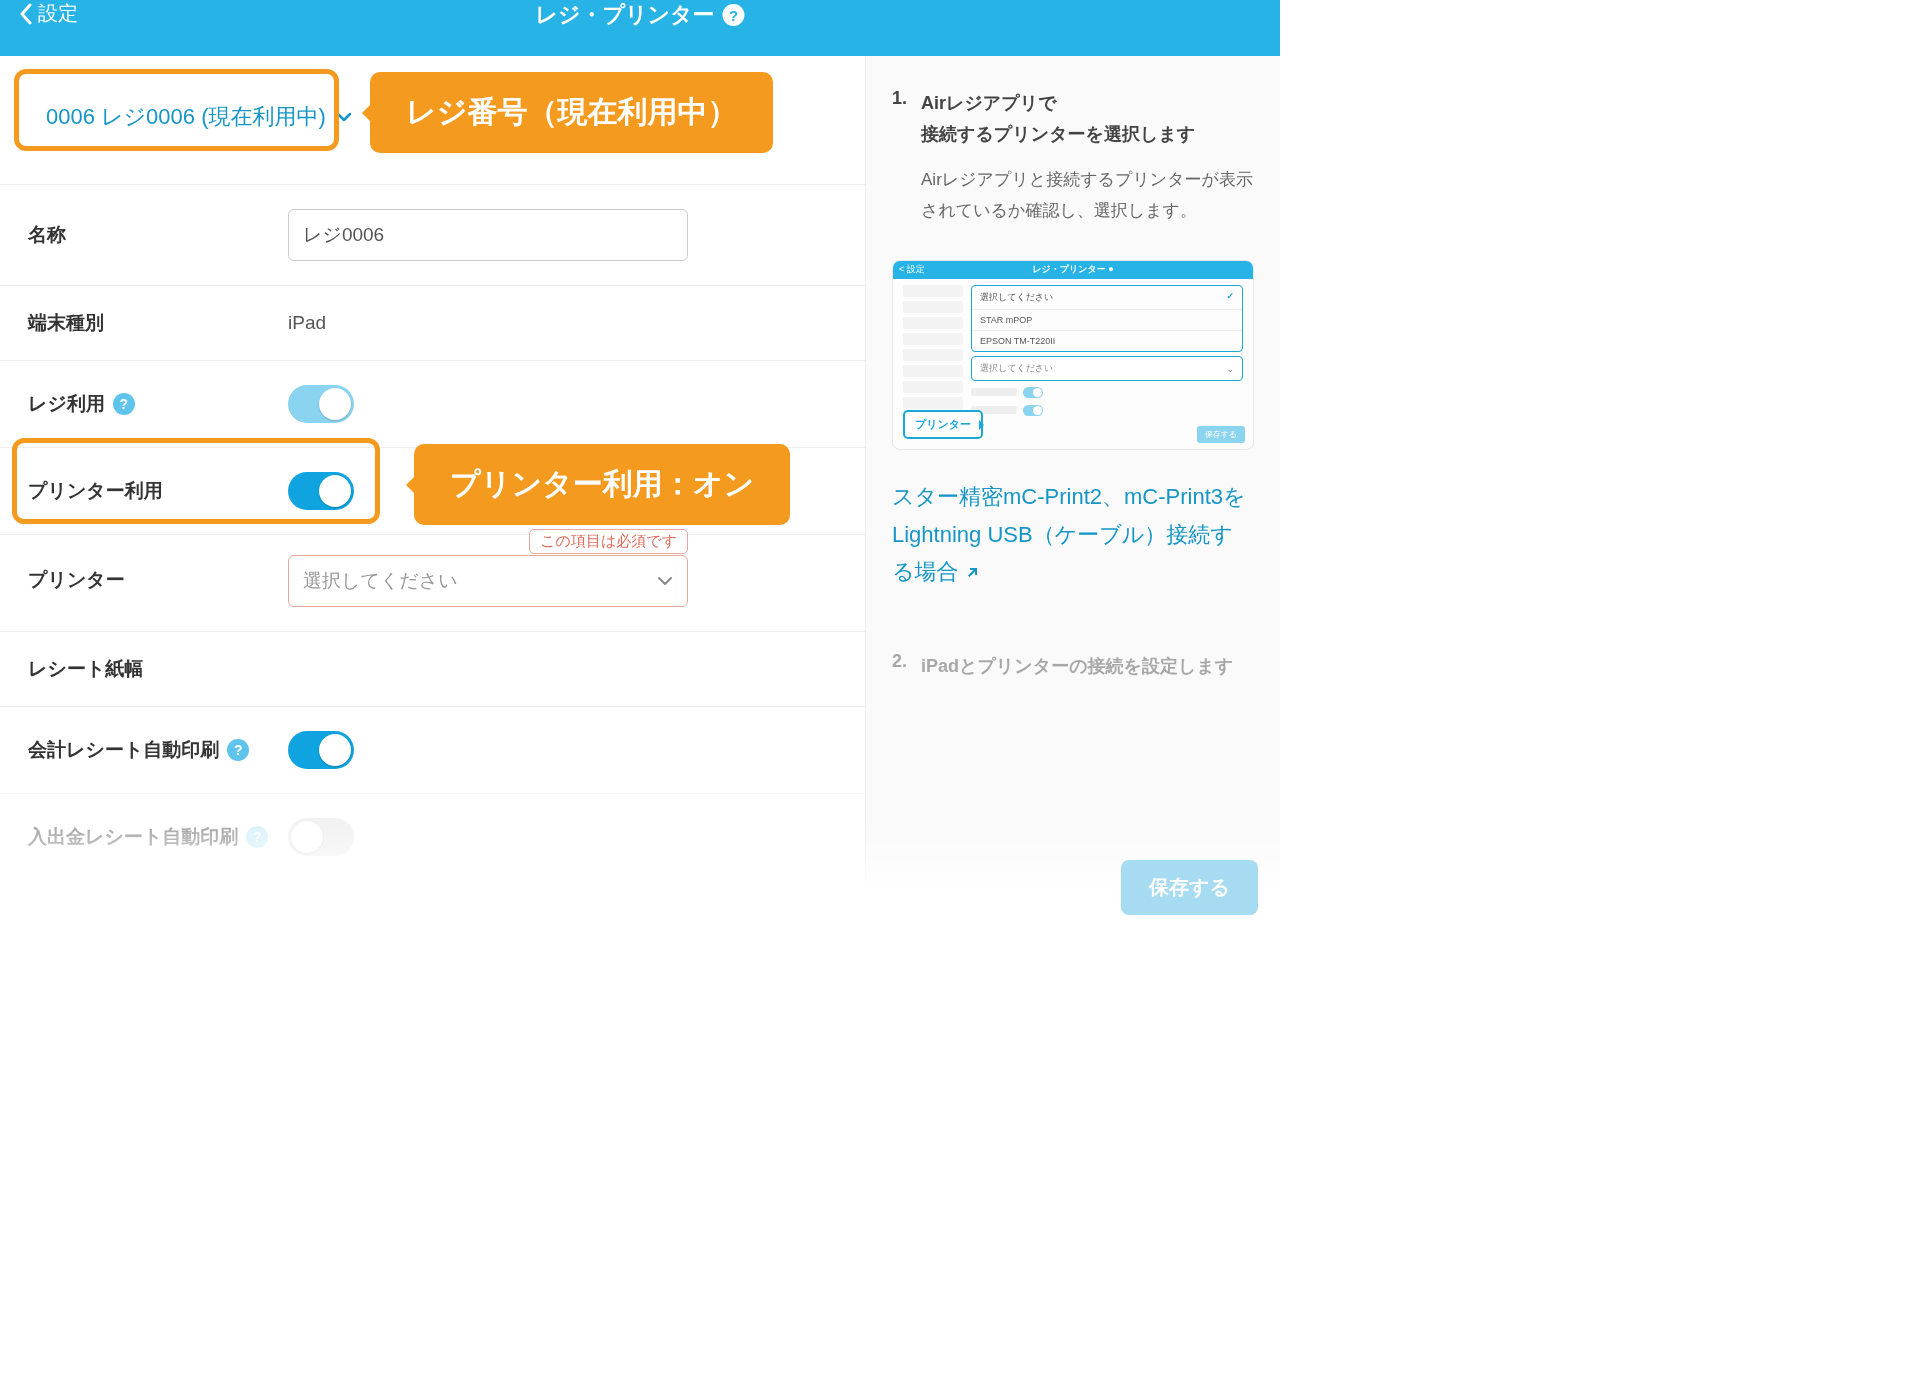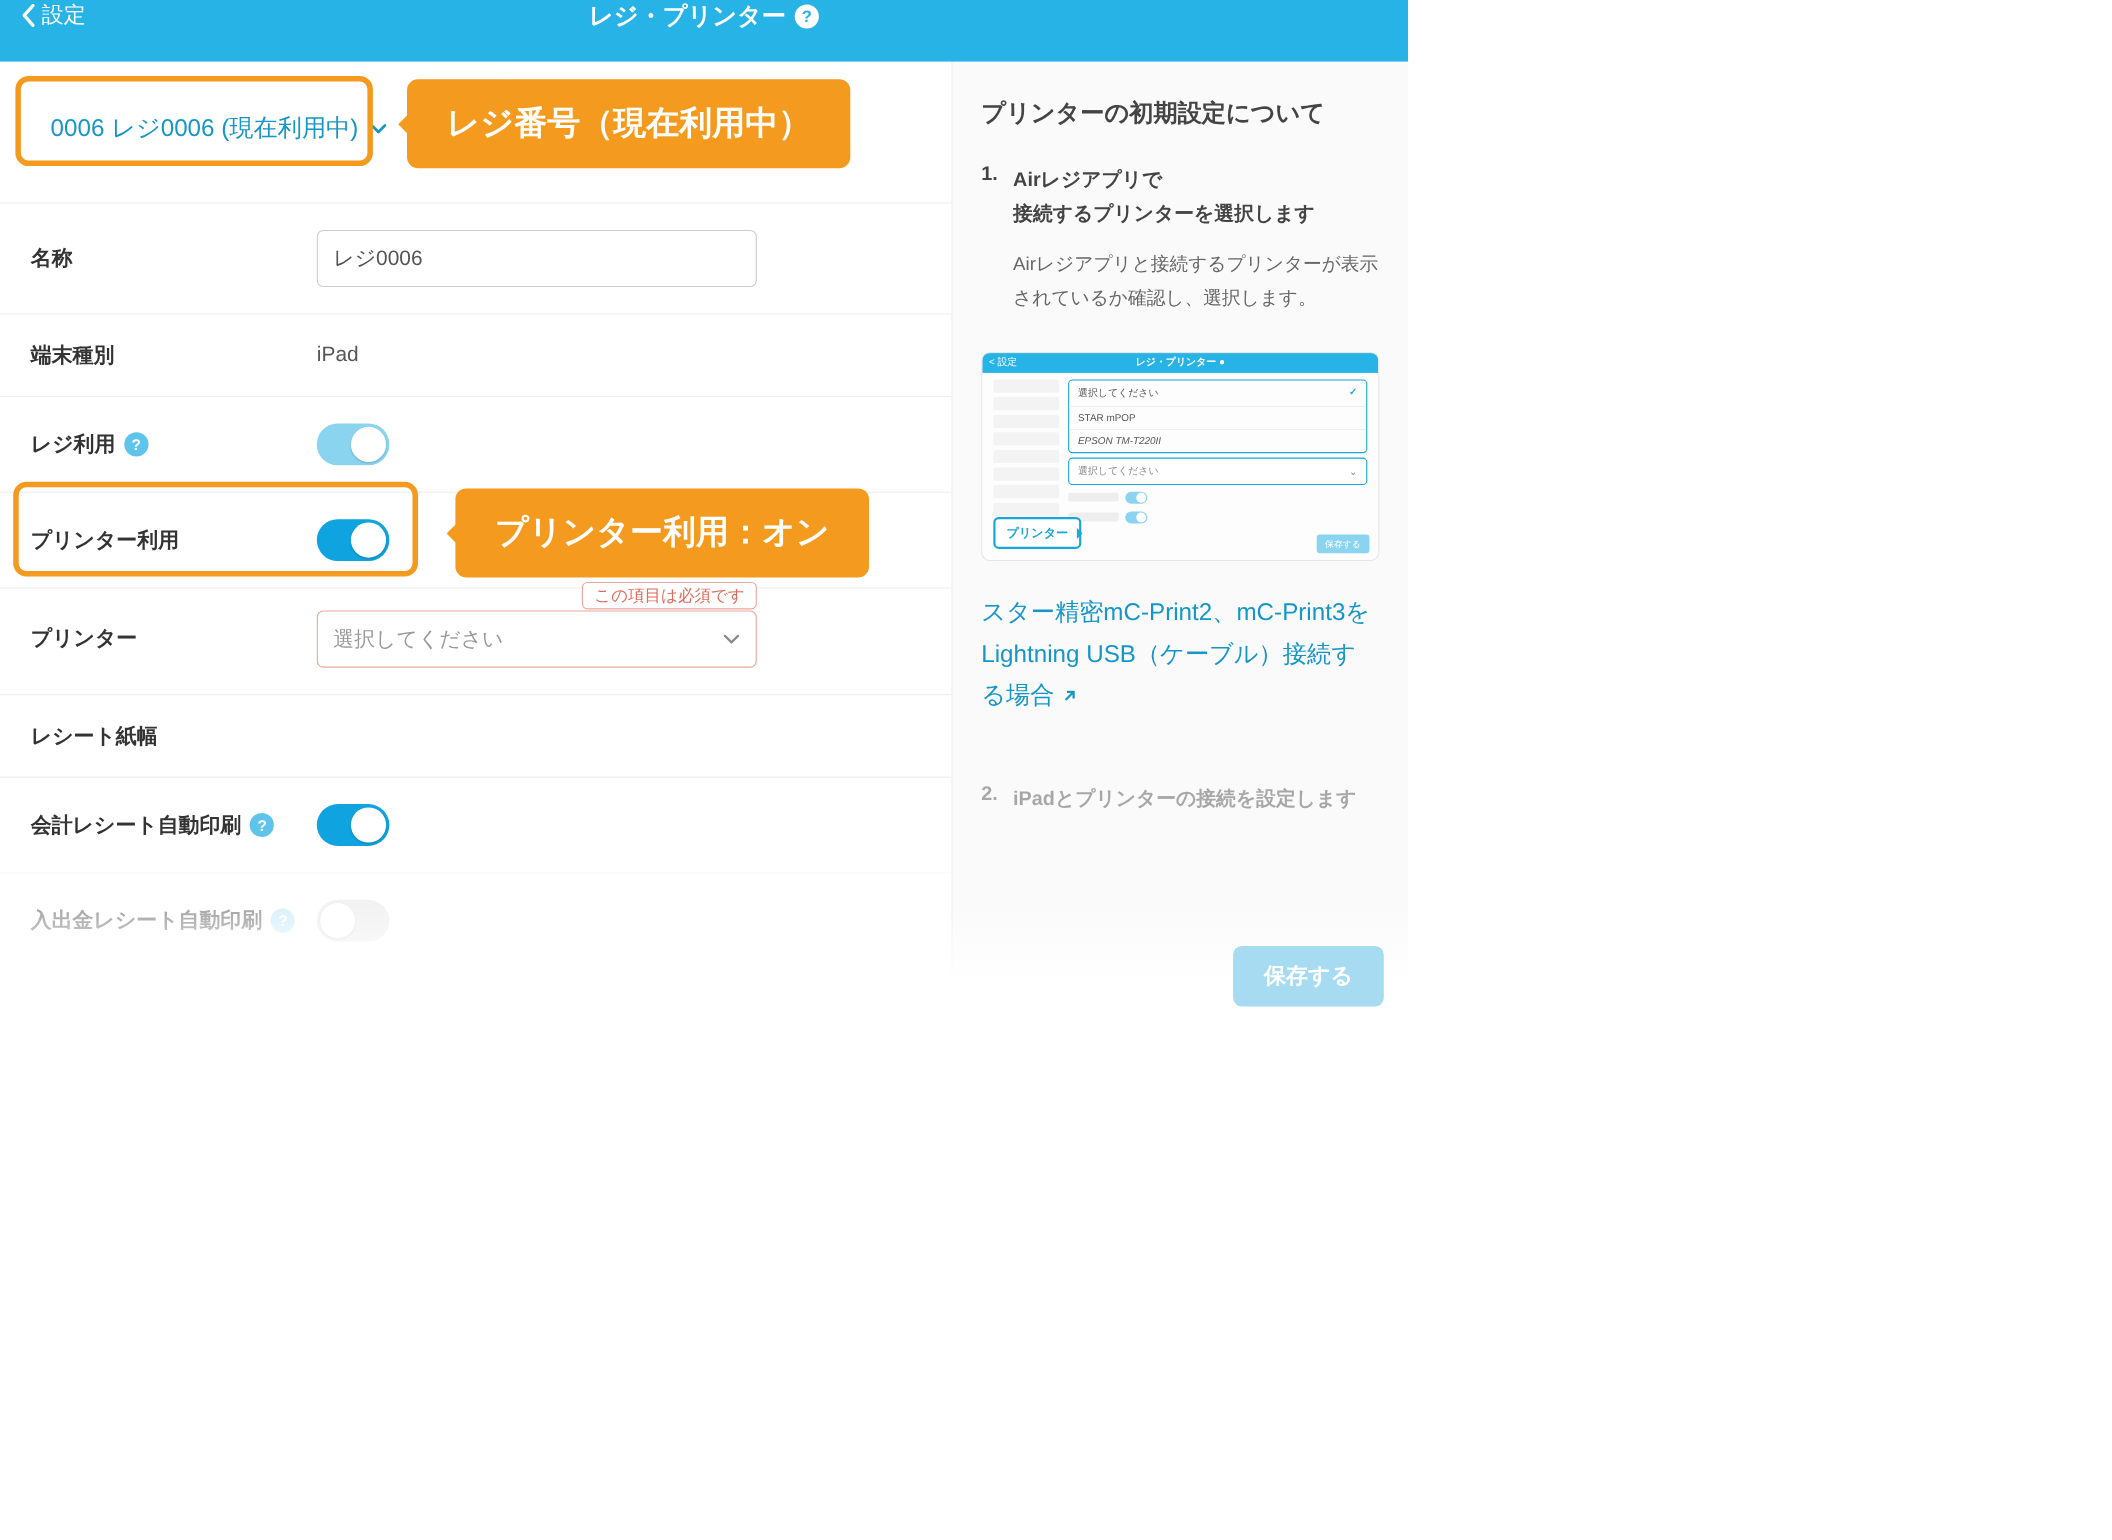--- a/index.html
+++ b/index.html
@@ -208,21 +208,21 @@
 .mini-lr { height:12px; background:#f3f3f3; margin-bottom:4px; border-radius:2px; }
 .mini-right { flex:1; position:relative; }
 .mini-dd {
   border:1.5px solid #19A7D9; border-radius:4px; background:#fff;
   font-size:9px; color:#444; padding:5px 8px; margin-bottom:3px;
   display:flex; justify-content:space-between; align-items:center;
 }
 .mini-dd.sel { color:#888; }
 .mini-dd-list { border:1.5px solid #19A7D9; border-radius:4px; overflow:hidden; }
 .mini-dd-list div { font-size:9px; padding:5px 8px; border-bottom:1px solid #eee; color:#555; display:flex; justify-content:space-between; }
-.mini-dd-list div:last-child { border-bottom:none;font-style:italic; }
+.mini-dd-list div:last-child { border-bottom:none; }
 .mini-check { color:#19A7D9; font-weight:700; }
 .mini-row { height:14px; margin-top:4px; display:flex; align-items:center; gap:6px; }
 .mini-lbl { width:46px; height:8px; background:#eee; border-radius:2px; }
 .mini-tg { width:20px; height:11px; background:#8BD4EF; border-radius:6px; position:relative; }
 .mini-tg::after { content:""; position:absolute; right:1px; top:1px; width:9px; height:9px; background:#fff; border-radius:50%; }
 .mini-callout {
   position:absolute; bottom:10px; left:10px;
   border:2px solid #19A7D9; border-radius:5px;
   color:#19A7D9; font-size:11px; font-weight:700;
   padding:5px 10px; background:#fff;
@@ -387,21 +387,20 @@
       <div class="row-value">
         <div class="toggle off">
             <div class="knob"></div>
           </div>
       </div>
     </div>
 
   </div>
 
   <div class="side">
-    <div class="side-title">プリンターの初期設定について</div>
 
     <div class="step">
       <div class="step-num">1.</div>
       <div>
         <div class="step-head" style="white-space:pre-line;">Airレジアプリで
 接続するプリンターを選択します</div>
         <div class="step-body">Airレジアプリと接続するプリンターが表示されているか確認し、選択します。</div>
       </div>
     </div>
 

